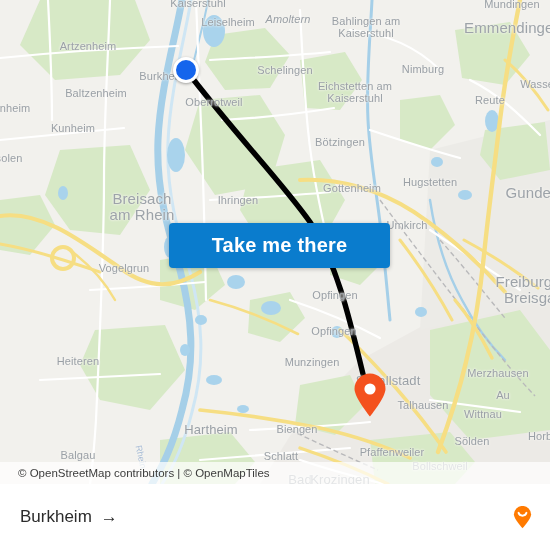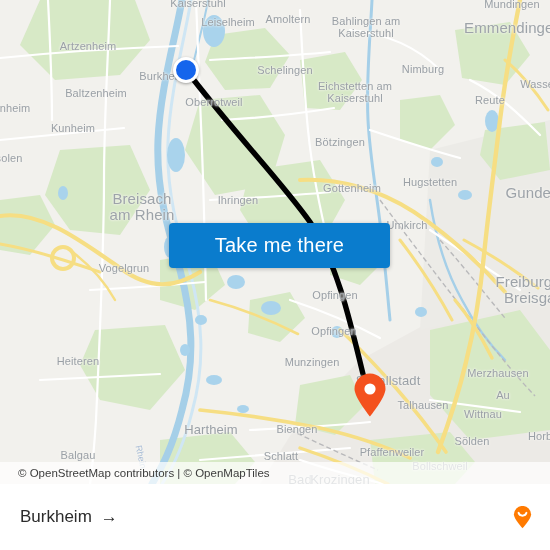--- a/index.html
+++ b/index.html
@@ -97,21 +97,21 @@
     left: 169px;
     top: 223px;
     width: 221px;
     height: 45px;
     background: #0a7ccd;
     border: none;
     border-radius: 4px;
     color: #ffffff;
     font-family: "Liberation Sans", sans-serif;
     font-size: 20px;
-    font-weight: 400;
+    font-weight: 700;
     letter-spacing: .2px;
     cursor: pointer;
     box-shadow: 0 1px 4px rgba(0,0,0,.25);
     display: flex;
     align-items: center;
     justify-content: center;
     padding: 0;
   }
 
   
@@ -300,21 +300,21 @@
         <div class="maplabel" style="left: 78px; top: 361px;">Heiteren</div>
         <div class="maplabel" style="left: 78px; top: 455px;">Balgau</div>
         <div class="maplabel" style="left: 124px; top: 268px;">Vogelgrun</div>
         <div class="maplabel big" style="left: 142px; top: 207px;">Breisach
 am Rhein</div>
         <div class="maplabel" style="left: 163px; top: 76px;">Burkheim</div>
         <div class="maplabel" style="left: 198px; top: 3px;">Kaiserstuhl</div>
         <div class="maplabel" style="left: 228px; top: 22px; text-align: center;">Leiselheim</div>
         <div class="maplabel" style="left: 214px; top: 102px;">Oberrotweil</div>
         <div class="maplabel" style="left: 238px; top: 200px;">Ihringen</div>
-        <div class="maplabel" style="left: 288px; top: 19px;">Amoltern</div>
+        <div class="maplabel" style="left: 288px; top: 19px; font-style: italic;">Amoltern</div>
         <div class="maplabel" style="left: 285px; top: 70px;">Schelingen</div>
         <div class="maplabel" style="left: 366px; top: 27px;">Bahlingen am
 Kaiserstuhl</div>
         <div class="maplabel" style="left: 355px; top: 92px;">Eichstetten am
 Kaiserstuhl</div>
         <div class="maplabel" style="left: 423px; top: 69px;">Nimburg</div>
         <div class="maplabel" style="left: 340px; top: 142px;">Bötzingen</div>
         <div class="maplabel" style="left: 512px; top: 4px;">Mundingen</div>
         <div class="maplabel big" style="left: 513px; top: 28px;">Emmendingen</div>
         <div class="maplabel" style="left: 539px; top: 84px;">Wasser</div>

